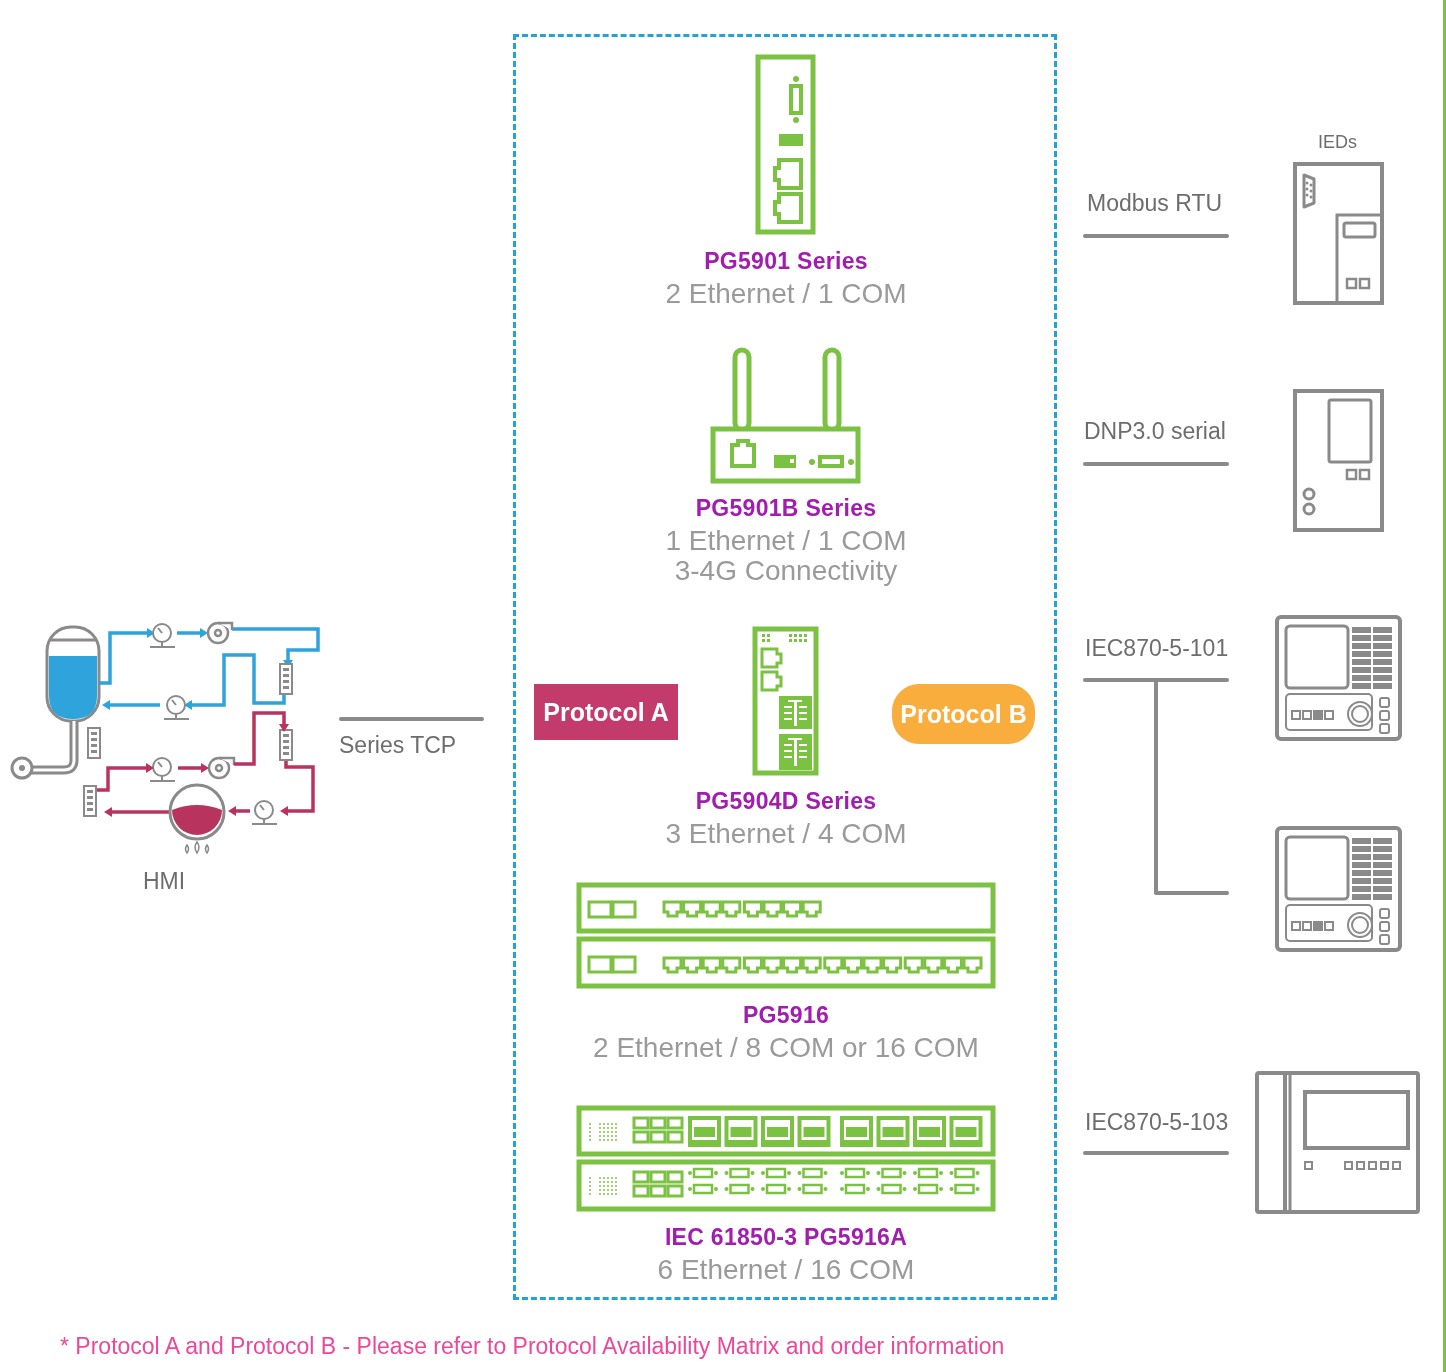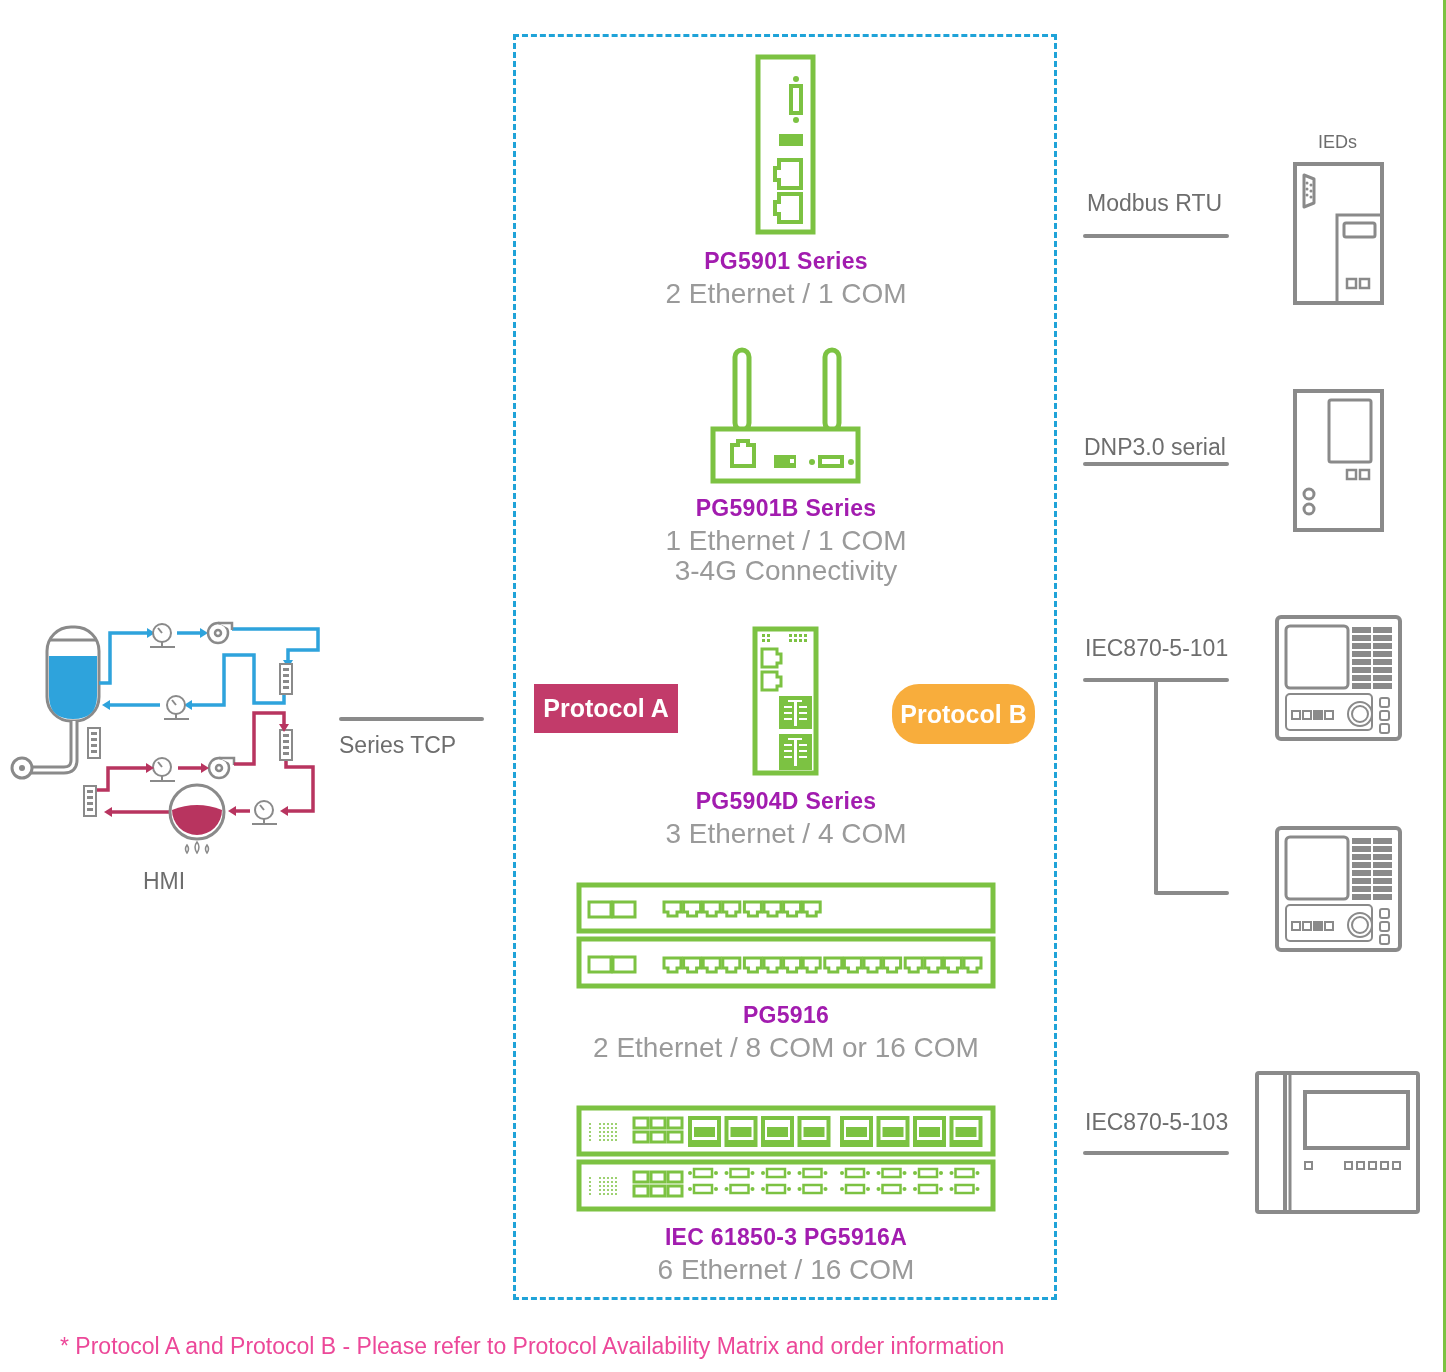--- a/index.html
+++ b/index.html
@@ -132,21 +132,21 @@
       <path d="M197 853 q-4 -6 0 -11 q4 5 0 11z"></path>
       <path d="M207 853 q-3 -4 0 -8 q3 4 0 8z"></path>
     </g>
   </g>
 </svg>
 <div class="label" style="left:143px;top:868px;">HMI</div>
 
 <div class="hline" style="left:339px;top:717px;width:145px;"></div>
 <div class="label" style="left:339px;top:732px;">Series TCP</div>
 
-<div class="proto" style="left:534px;top:684px;width:144px;height:49px;background:#c23b6a;">Protocol A</div>
+<div class="proto" style="left:534px;top:684px;width:144px;height:56px;background:#c23b6a;">Protocol A</div>
 <div class="proto" style="left:892px;top:684px;width:143px;height:60px;background:#f8ad3c;border-radius:27px;">Protocol B</div>
 
 <svg style="left:755px;top:54px;" width="62" height="182" viewBox="0 0 62 182">
   <rect x="3" y="3" width="55" height="175" fill="#fff" stroke="#7cc242" stroke-width="5"></rect>
   <circle cx="41" cy="25" r="3" fill="#7cc242"></circle>
   <rect x="36" y="32" width="10" height="27" fill="none" stroke="#7cc242" stroke-width="4"></rect>
   <circle cx="41" cy="66" r="3" fill="#7cc242"></circle>
   <rect x="24" y="80" width="24" height="12" fill="#7cc242"></rect>
   <path d="M24 106 H46 V134 H24 V126 H20 V114 H24 Z" fill="none" stroke="#7cc242" stroke-width="4"></path>
   <path d="M24 140 H46 V168 H24 V160 H20 V148 H24 Z" fill="none" stroke="#7cc242" stroke-width="4"></path>
@@ -396,21 +396,21 @@
     <circle cx="401.5" cy="84" r="2" fill="#7cc242"></circle>
   </svg>
 <div class="prod-title" style="left:576px;top:1224px;">IEC 61850-3 PG5916A</div>
 <div class="prod-sub" style="left:576px;top:1254px;">6 Ethernet / 16 COM</div>
 
 <div class="label" style="left:1318px;top:132px;font-size:18px;">IEDs</div>
 
 <div class="label" style="left:1087px;top:190px;">Modbus RTU</div>
 <div class="hline" style="left:1083px;top:234px;width:146px;"></div>
 
-<div class="label" style="left:1084px;top:418px;margin-top:16px;">DNP3.0 serial</div>
+<div class="label" style="left:1084px;top:418px;">DNP3.0 serial</div>
 <div class="hline" style="left:1083px;top:462px;width:146px;"></div>
 
 <div class="label" style="left:1085px;top:635px;">IEC870-5-101</div>
 <div class="hline" style="left:1083px;top:678px;width:146px;"></div>
 <div class="vline" style="left:1154px;top:678px;height:216px;"></div>
 <div class="hline" style="left:1154px;top:891px;width:75px;"></div>
 
 <div class="label" style="left:1085px;top:1109px;">IEC870-5-103</div>
 <div class="hline" style="left:1083px;top:1151px;width:146px;"></div>
 

